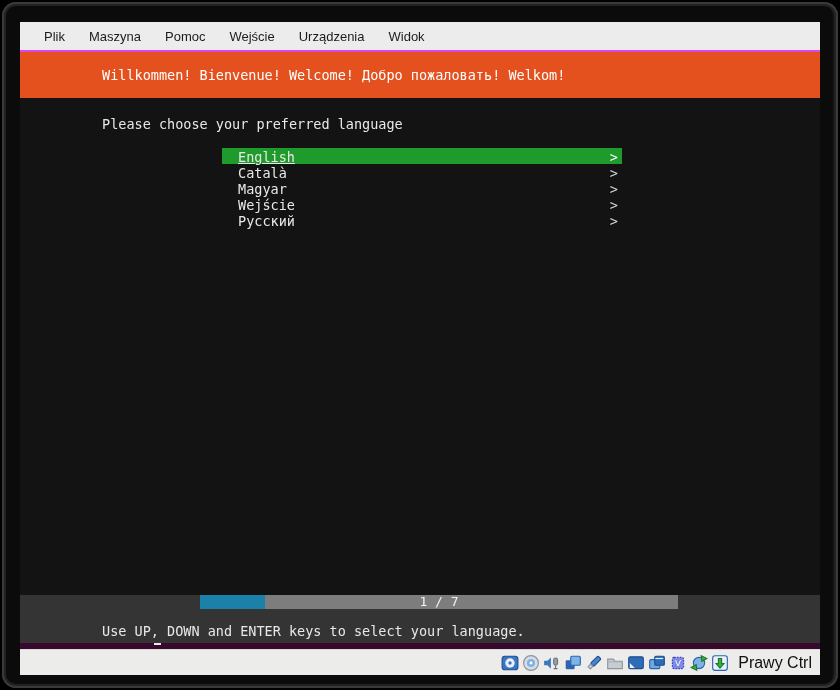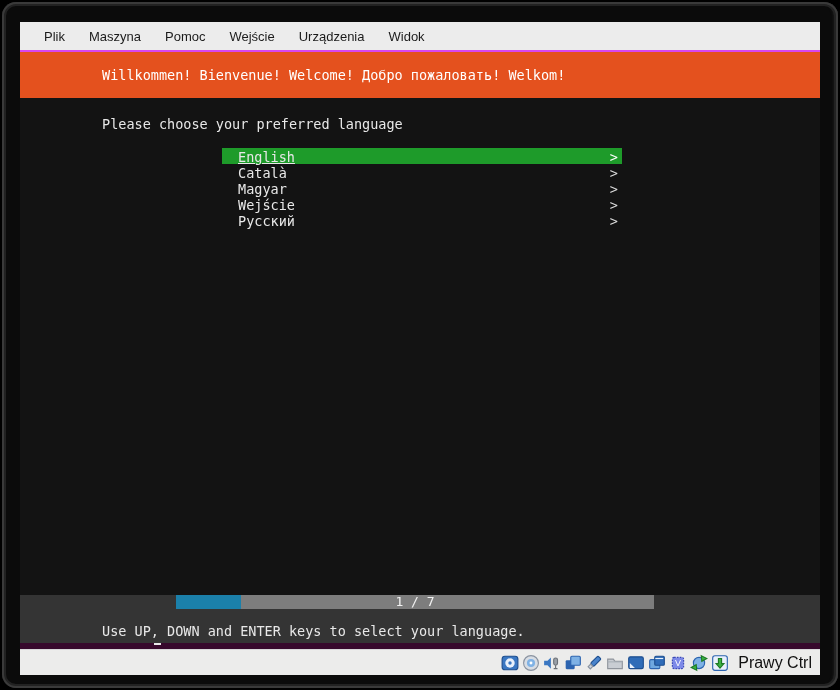--- a/index.html
+++ b/index.html
@@ -31,21 +31,21 @@
   .lang-list { position:absolute; left:0; top:95px; width:800px; }
   .lang-row { position:absolute; left:202px; width:400px; height:16px; }
   .lang-label { position:absolute; left:16px; top:1px; }
   .lang-chevron { position:absolute; right:4px; top:1px; color:#dadada; }
   .lang-row.selected .lang-chevron { color:#ffffff; }
   .lang-row.selected .lang-label { text-decoration:underline; }
 
   
   .footer-band { position:absolute; left:0; top:543px; width:800px; height:48px;
                  background:#343434; }
-  .progress-track { position:absolute; left:156px; top:0; width:478px; height:14px;
+  .progress-track { position:absolute; left:180px; top:0; width:478px; height:14px;
                     background:#7d7d7d; }
   .progress-fill { position:absolute; left:0; top:0; height:14px; }
   .progress-label { position:absolute; left:0; top:0; width:100%; height:14px;
                     text-align:center; line-height:14px; font-size:13px; color:#f2f2f2; }
   .hint { position:absolute; left:82px; top:28px; }
 
   .purple-strip { position:absolute; left:0; top:591px; width:800px; height:6px;
                   background:#37092c; }
   .terminal-cursor { position:absolute; left:134px; top:0; width:7px; height:2px;
                      background:#e8e8e8; }

